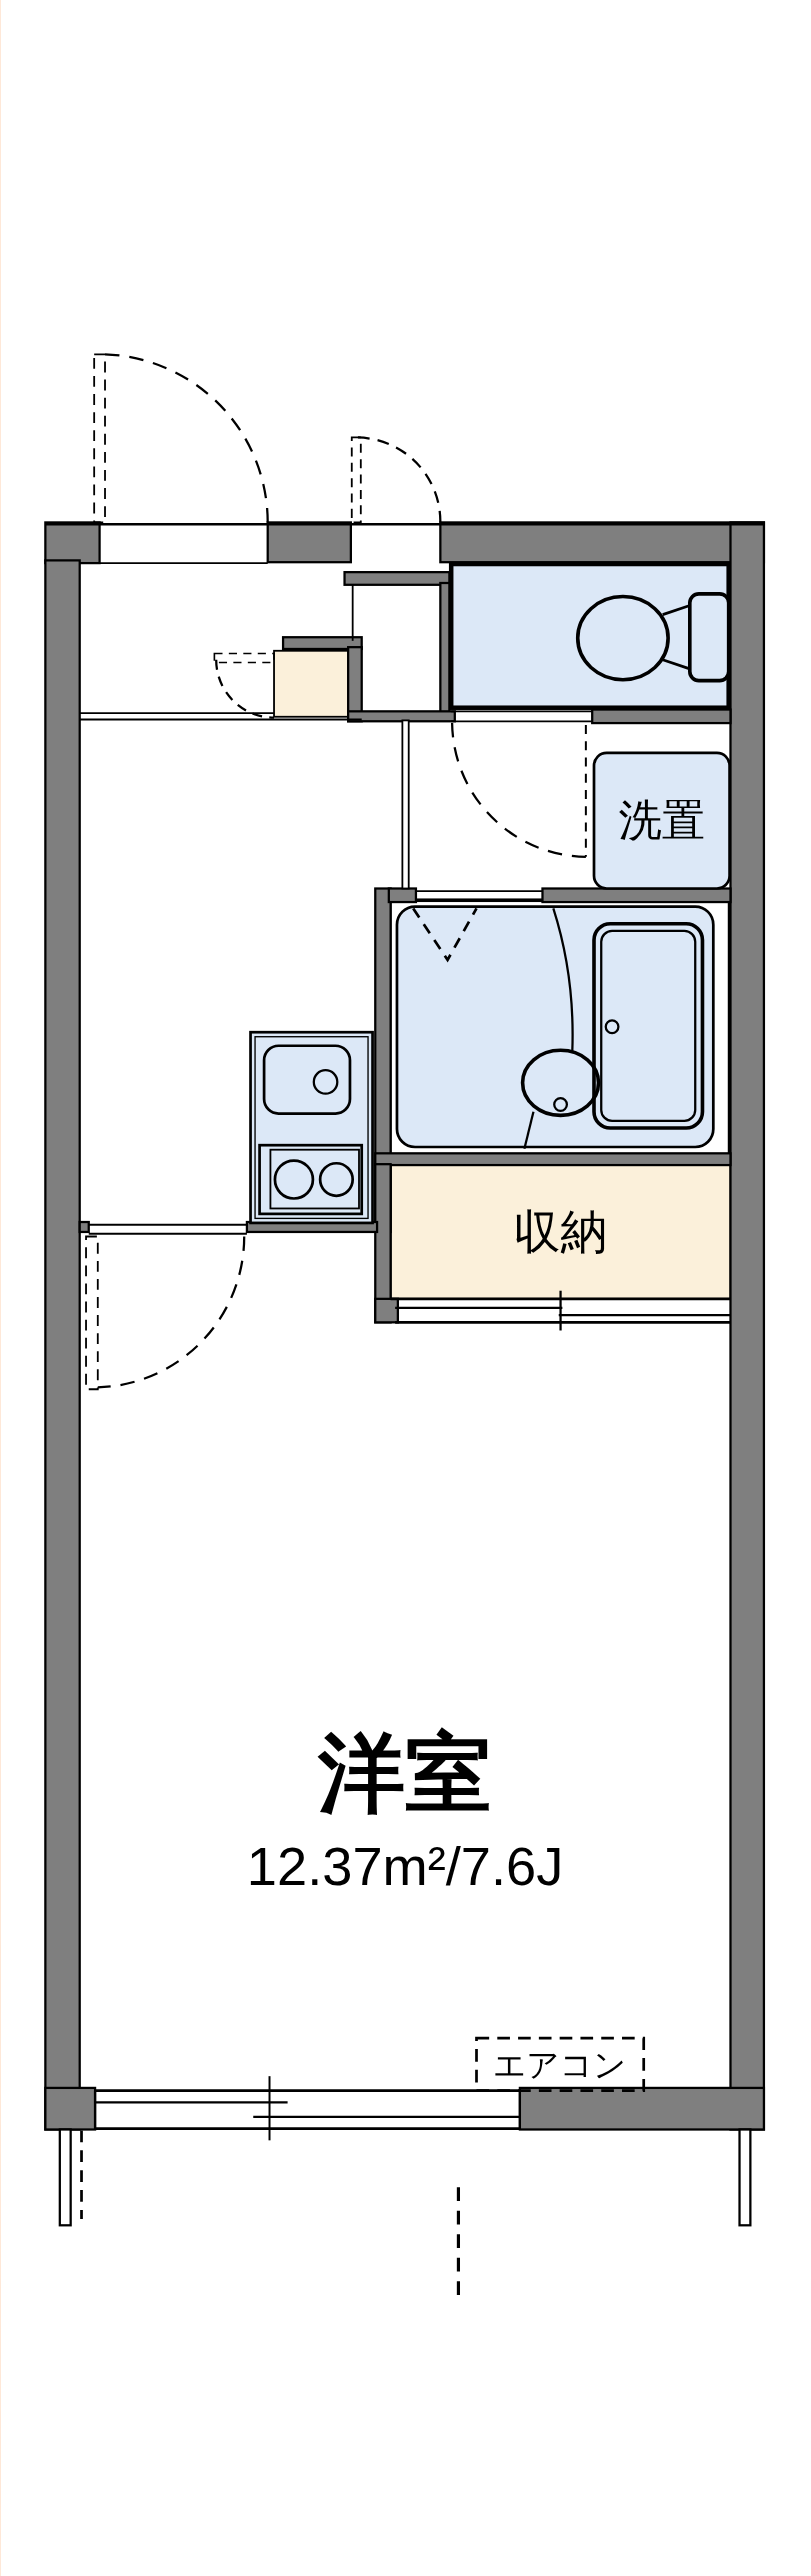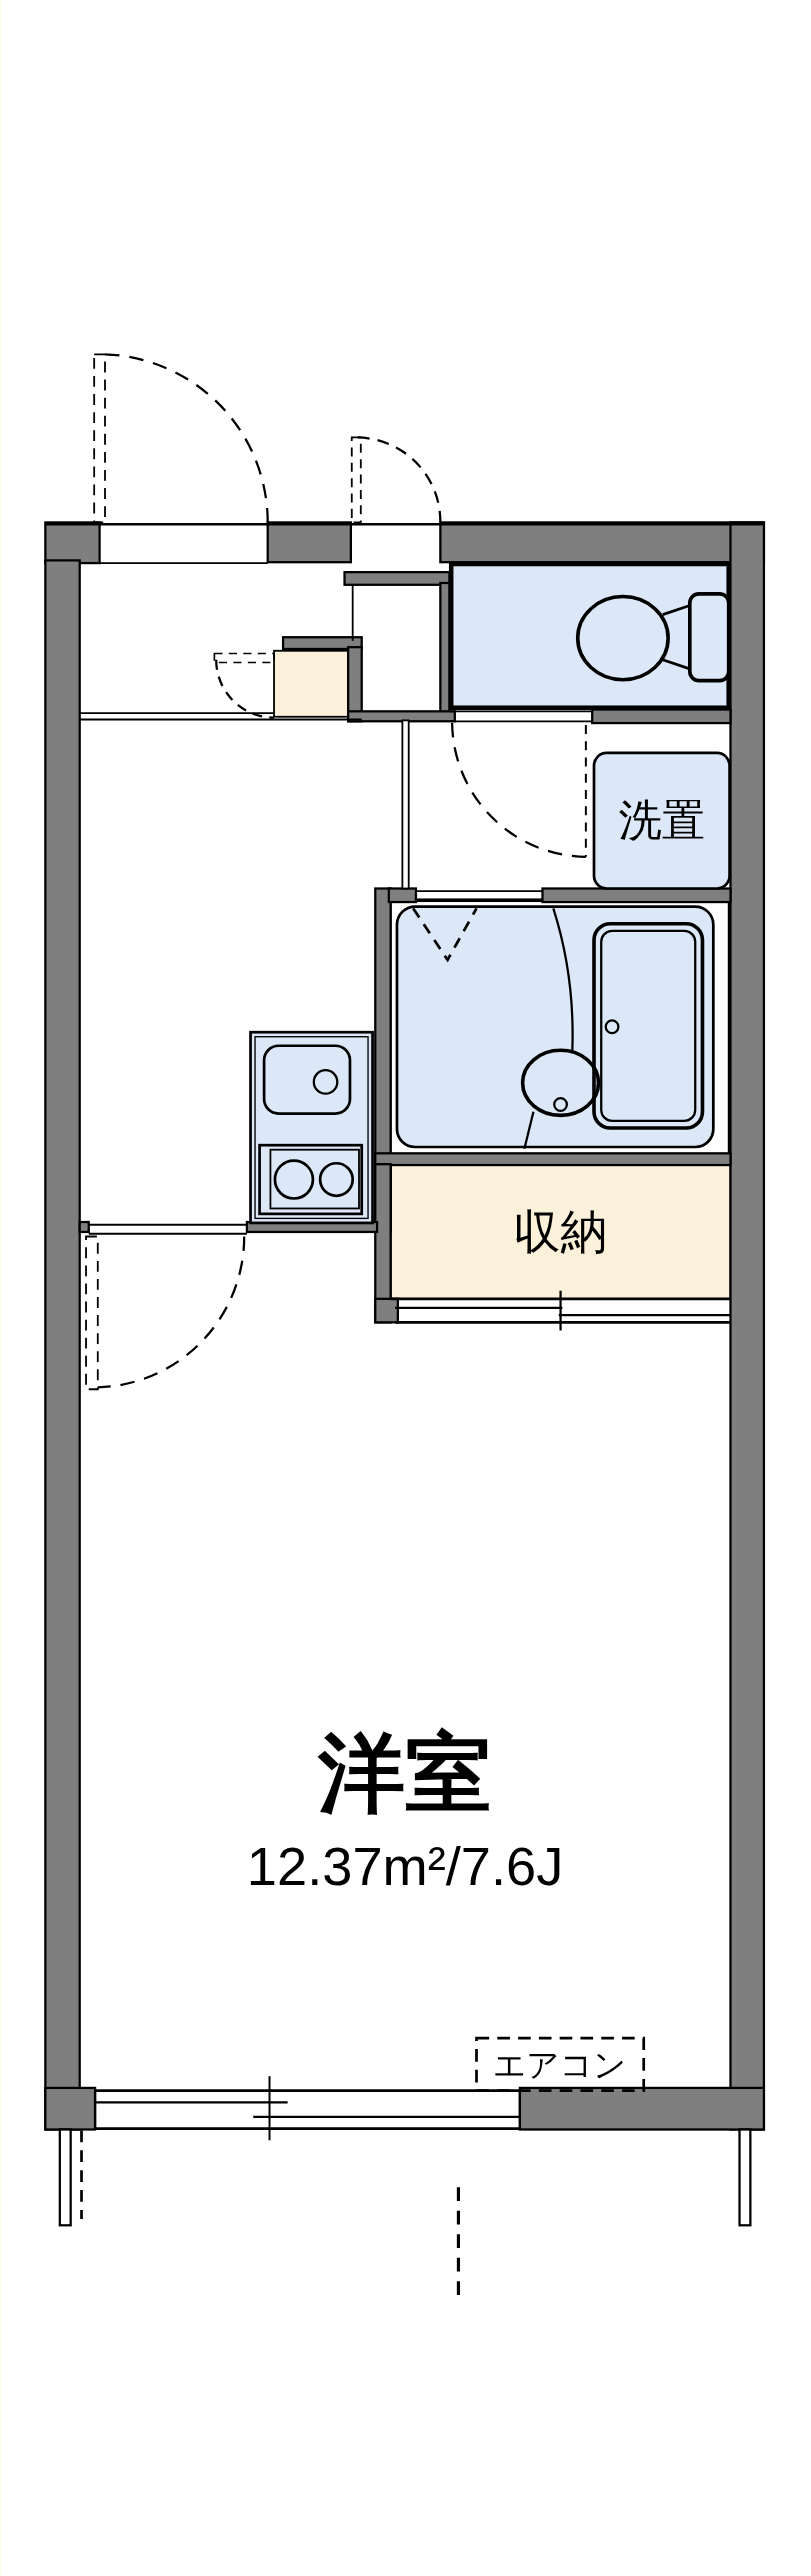--- a/index.html
+++ b/index.html
@@ -1,16 +1,16 @@
 <!DOCTYPE html>
 <html style="font-size:14.5px"><head>
 <meta charset="utf-8">
 <style>
   html,body{margin:0;padding:0;background:#ffffff;}
-  .page{width:812px;height:2576px;position:relative;background:#bef264;
+  .page{width:812px;height:2576px;position:relative;background:#f97316;
         font-family:"Liberation Sans","DejaVu Sans",sans-serif;}
   svg{display:block;}
   text{fill:#000;}
   .room-label{font-weight:bold;}
 </style>
 </head>
 <body>
 
 <div class="page">
 <svg width="812" height="2576" viewBox="0 0 898 2850" xmlns="http://www.w3.org/2000/svg">

